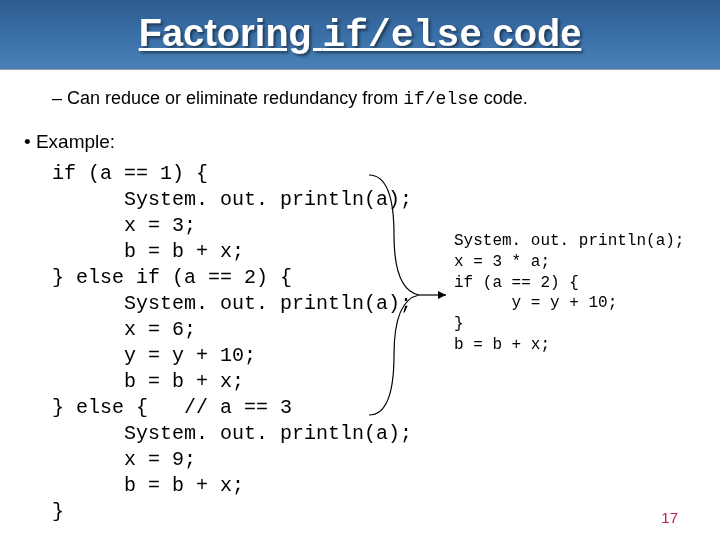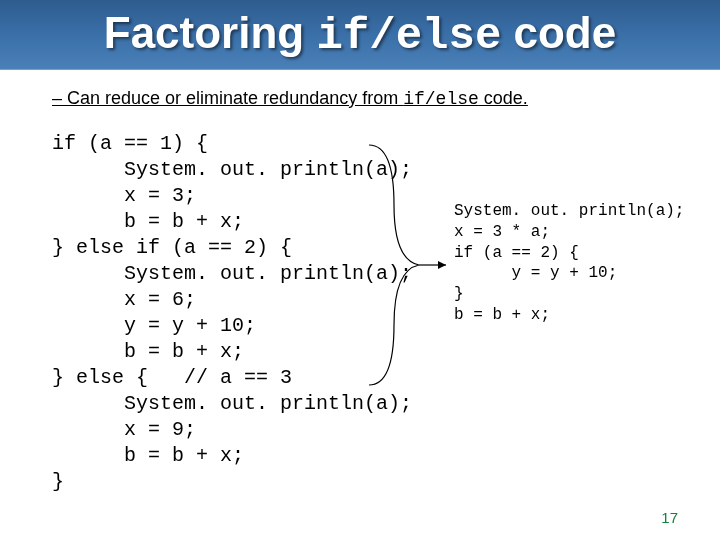--- a/index.html
+++ b/index.html
@@ -14,45 +14,45 @@
   .title-bar {
     width: 100%;
     height: 70px;
     background: linear-gradient(to bottom, #2e5c8f 0%, #3a6fa8 50%, #4a80b8 100%);
     display: flex;
     align-items: center;
     justify-content: center;
     border-bottom: 1px solid #999;
   }
   .title {
-    font-size: 44px;
+    font-size: 38px;
     font-weight: bold;
     color: #fff;
     text-shadow: 2px 2px 3px rgba(0,0,0,0.5);
     font-family: Verdana, sans-serif;
+    text-decoration: underline;
   }
   .title .mono {
     font-family: "Courier New", monospace;
     font-weight: bold;
   }
   .content {
     padding: 18px 24px 0 24px;
   }
   .bullet {
     font-size: 19px;
     color: #000;
     margin-bottom: 4px;
   }
   .bullet .b { font-weight: bold; }
   .sub-bullet {
     font-size: 18px;
     color: #000;
     margin-left: 28px;
     margin-bottom: 22px;
-    text-decoration: underline;
   }
   .sub-bullet .mono {
     font-family: "Courier New", monospace;
   }
   .example-label {
     font-size: 19px;
     margin-bottom: 8px;
   }
   .code-area {
     display: flex;
@@ -74,21 +74,21 @@
     color: #000;
     position: absolute;
     left: 430px;
     top: 70px;
   }
   .slide-num {
     position: absolute;
     bottom: 14px;
     right: 42px;
     font-size: 15px;
-    color: #15803d;
+    color: #be185d;
   }
   .brace-svg {
     position: absolute;
     left: 340px;
     top: 4px;
     width: 90px;
     height: 260px;
   }
 </style>
 </head>
@@ -100,20 +100,23 @@
   </h1>
 </div>
 
 <div class="content">
 
 
   <div class="sub-bullet">
     – <span>Can reduce or eliminate redundancy from </span><span class="mono">if/else</span><span> code.</span>
   </div>
 
+  <div class="example-label">
+    • <span>Example:</span>
+  </div>
 
   <div class="code-area">
     <div class="code-left">if (a == 1) {
       System. out. println(a);
       x = 3;
       b = b + x;
 } else if (a == 2) {
       System. out. println(a);
       x = 6;
       y = y + 10;

